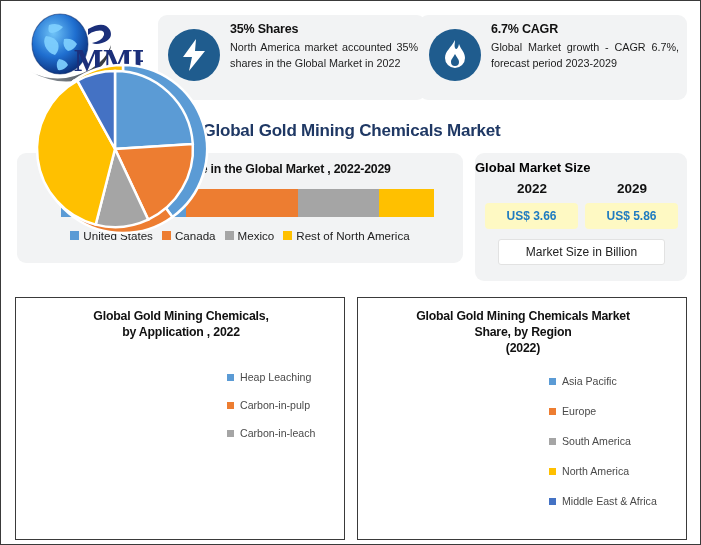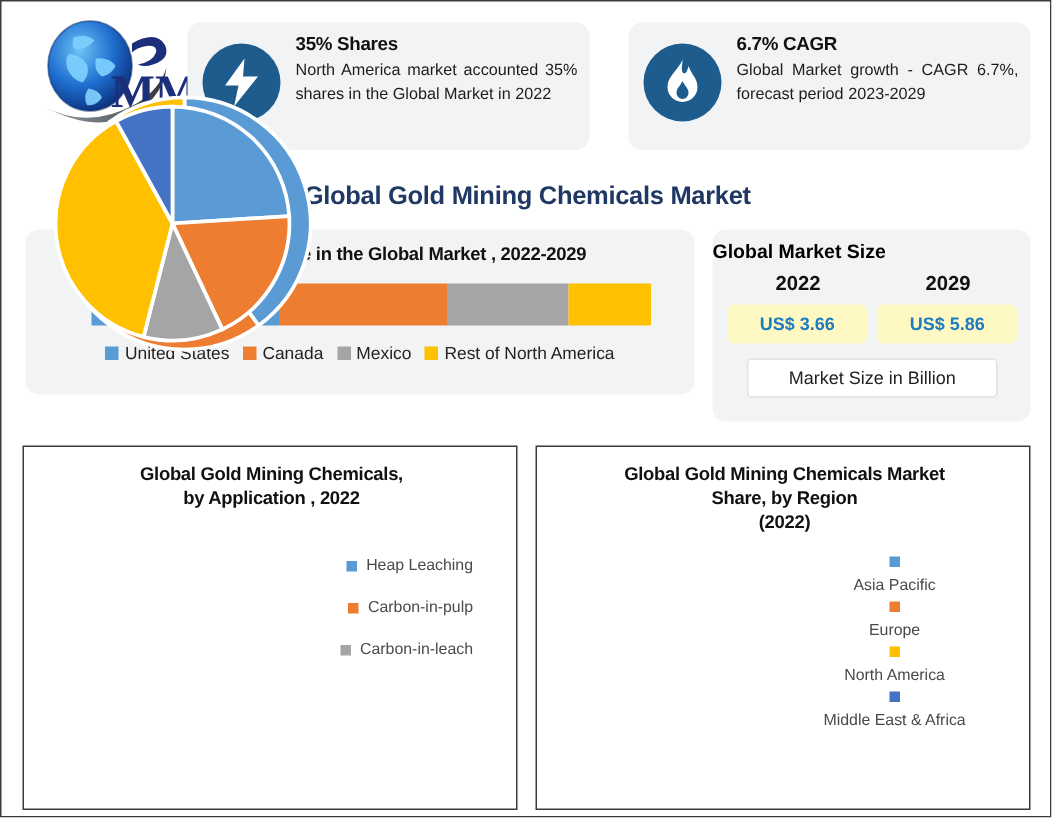--- a/index.html
+++ b/index.html
@@ -25,21 +25,21 @@
     position:absolute;left:14px;top:8px;width:128px;height:88px;
   }
   .logo svg{display:block;}
 
   .info-card{
     position:absolute;top:14px;
     background:#f2f3f4;
     border-radius:9px;
     box-sizing:border-box;
   }
-  .card-a{left:124px;top:14px;width:268px;height:85px;}
+  .card-a{left:157px;top:14px;width:268px;height:85px;}
   .card-b{left:418px;top:14px;width:268px;height:85px;}
 
   .card-icon{
     position:absolute;left:10px;top:14px;
     width:52px;height:52px;border-radius:50%;
     background:#1f5c8e;
   }
   .card-icon svg{position:absolute;left:12px;top:10px;}
 
   .card-title{
@@ -130,23 +130,23 @@
   .pie-wrap{position:absolute;}
   .pl-wrap{left:22px;top:60px;}
   .pr-wrap{left:26px;top:62px;}
 
   .pie-legend{
     position:absolute;
     font-size:10.6px;color:#4a4a4a;
   }
   .pl-legend{left:226px;top:362px;}
   .pr-legend{left:548px;top:365px;}
-  .pie-legend .li{display:flex;align-items:center;gap:6px;justify-content:flex-end;}
+  .pie-legend .li{display:flex;align-items:center;gap:6px;}
   .pl-legend .li{height:28px;}
-  .pr-legend .li{height:30px;flex-direction:column;}
+  .pr-legend .li{height:30px;}
   .pie-legend .sw{width:7px;height:7px;display:inline-block;flex:none;}
 </style>
 </head>
 <body>
 
 <div id="root">
 
   <div class="header">
 
     <div class="logo">
@@ -305,20 +305,24 @@
   <div class="pie-legend pr-legend">
     <div class="li">
       <span class="sw" style="background:#5B9BD5;"></span>
       <span>Asia Pacific</span>
     </div>
     <div class="li">
       <span class="sw" style="background:#ED7D31;"></span>
       <span>Europe</span>
     </div>
     <div class="li">
+      <span class="sw" style="background:#A5A5A5;"></span>
+      <span>South America</span>
+    </div>
+    <div class="li">
       <span class="sw" style="background:#FFC000;"></span>
       <span>North America</span>
     </div>
     <div class="li">
       <span class="sw" style="background:#4472C4;"></span>
       <span>Middle East &amp; Africa</span>
     </div>
   </div>
 
 </div>

